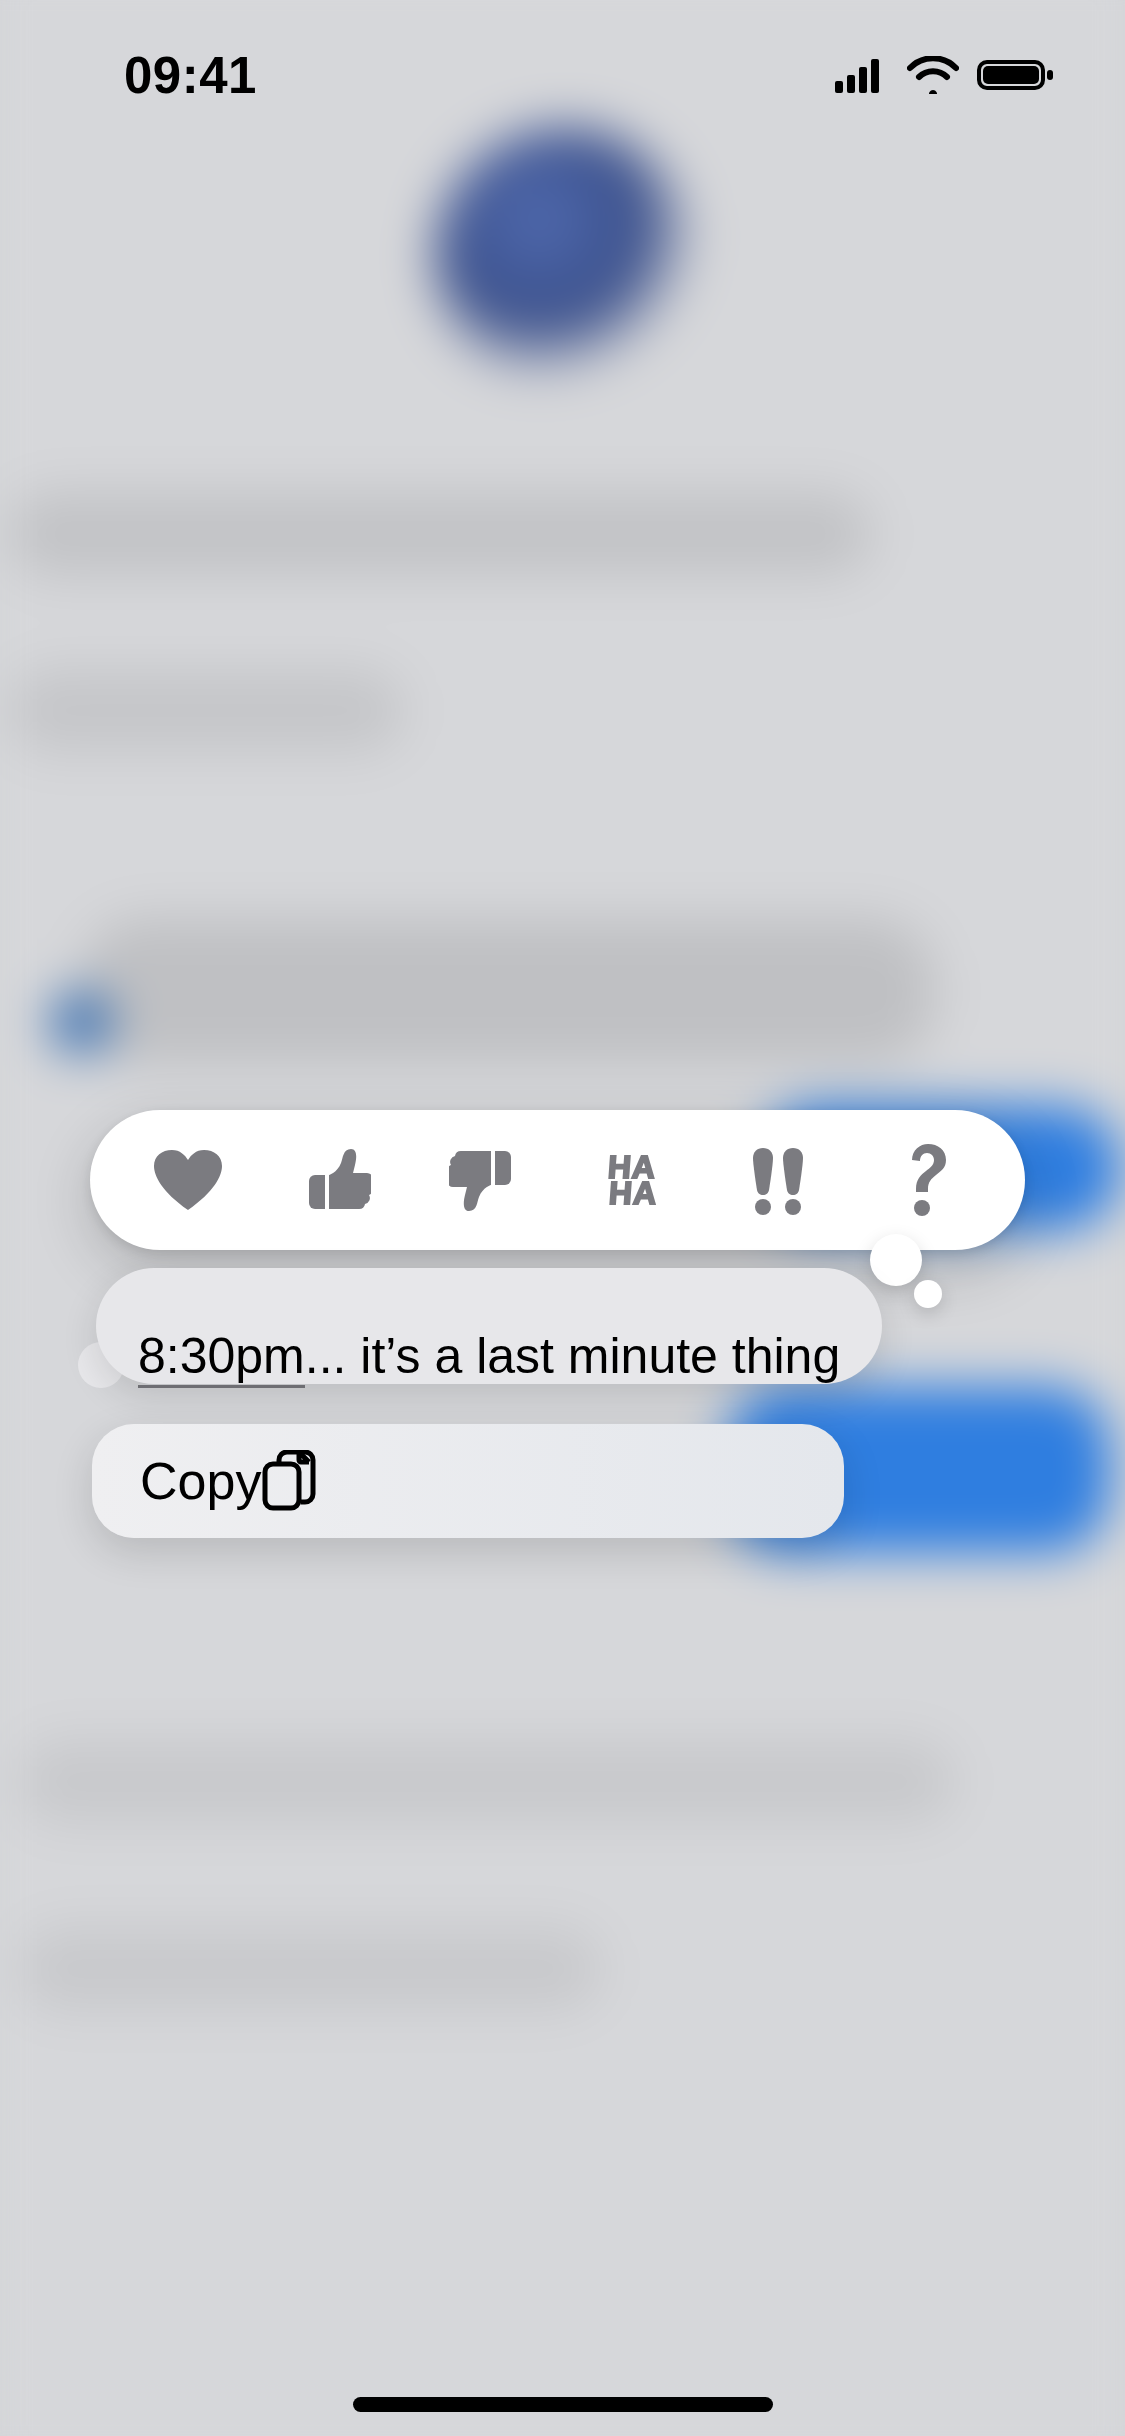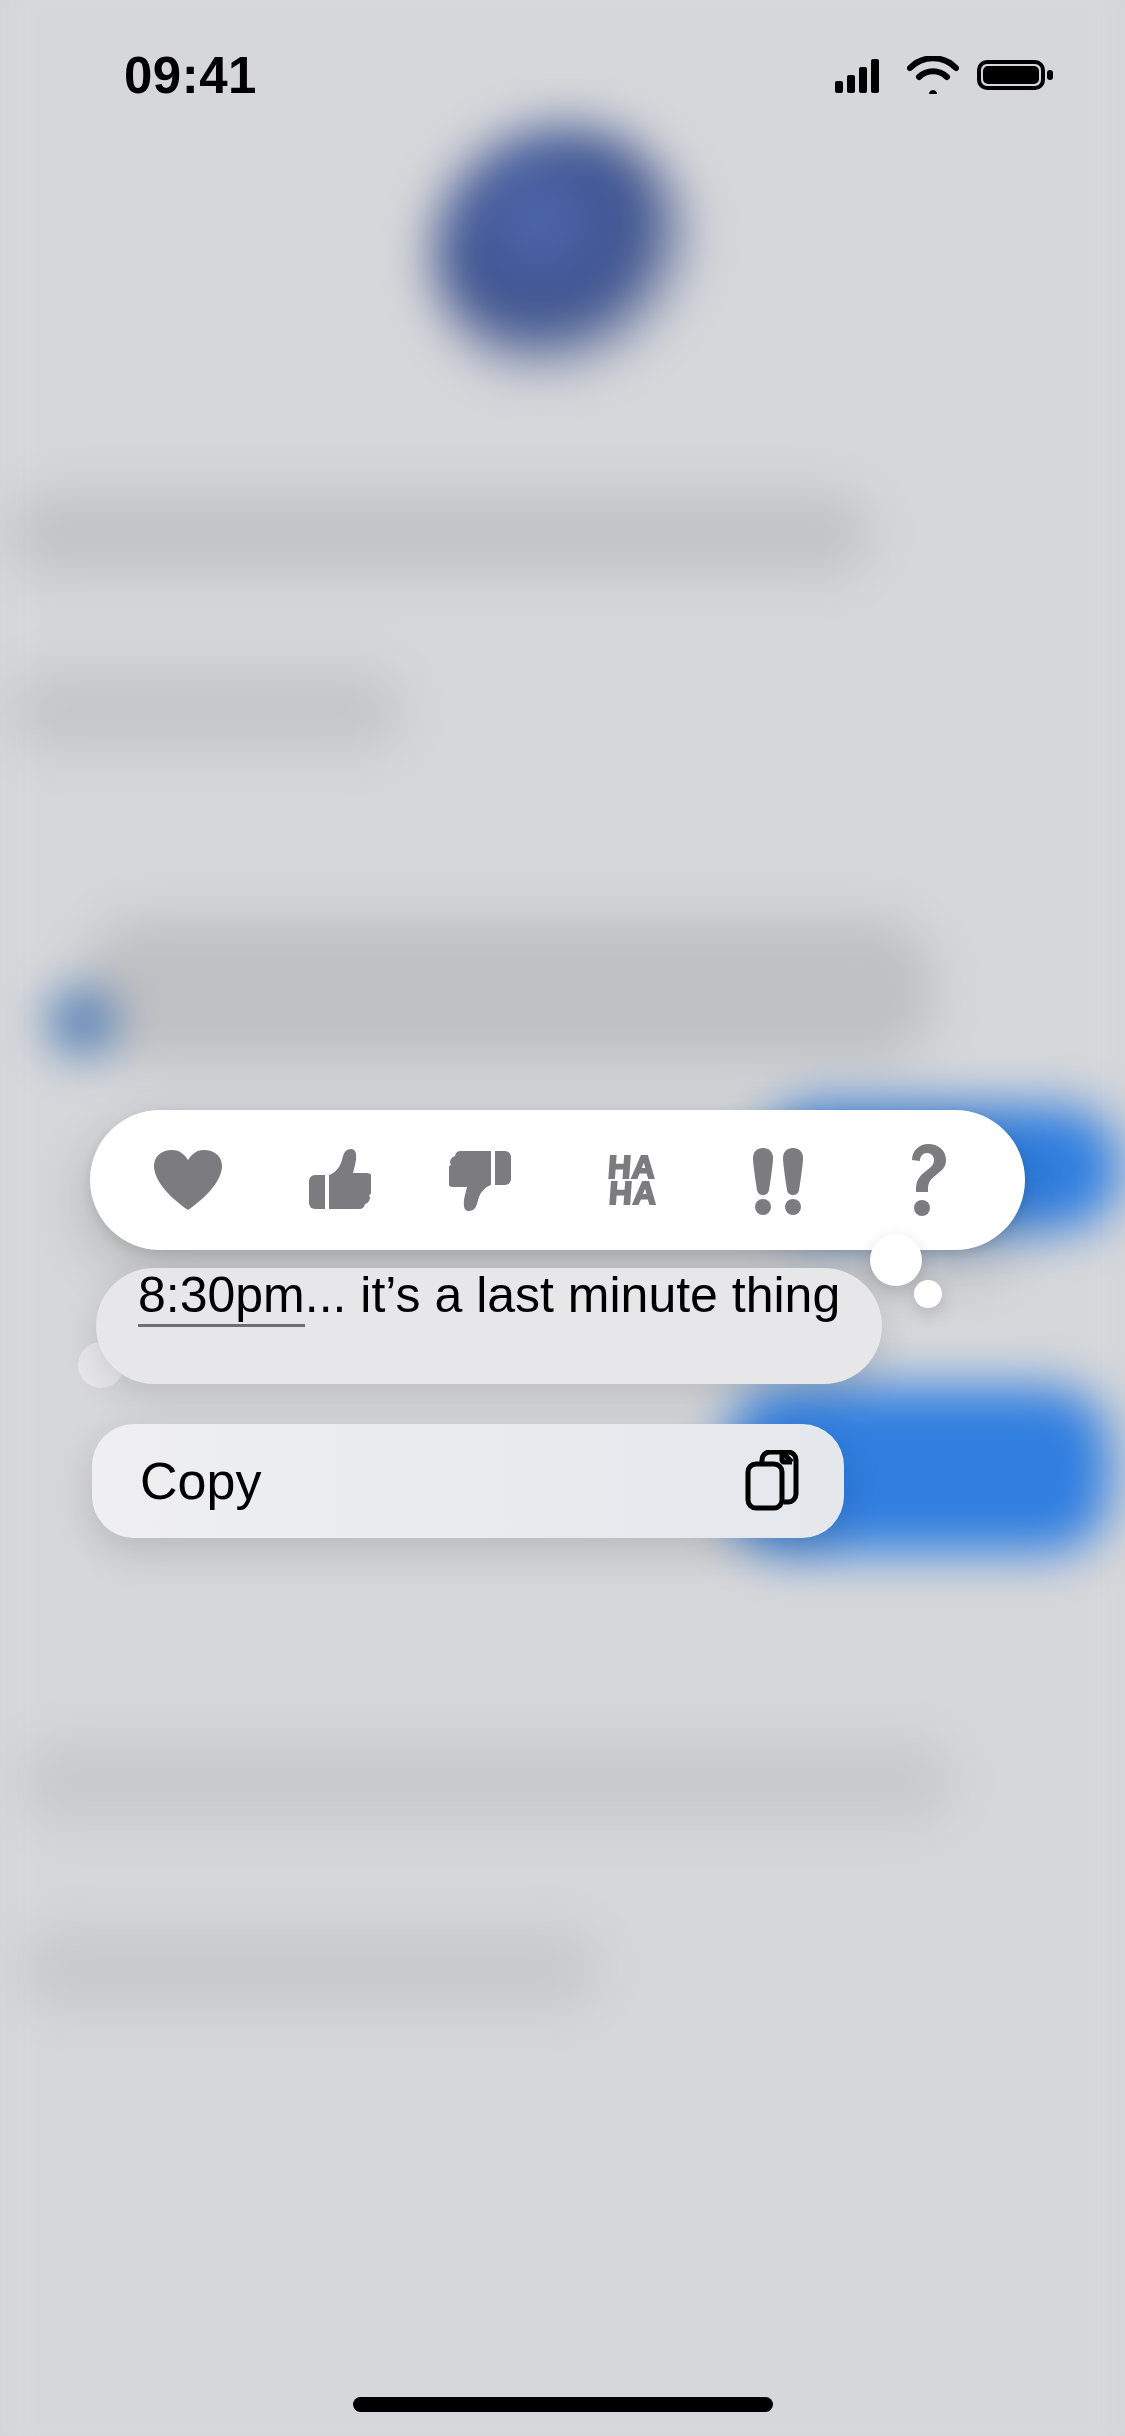--- a/index.html
+++ b/index.html
@@ -91,21 +91,21 @@
   .tapback-tail1 { left: 870px; top: 1234px; width: 52px; height: 52px; }
   .tapback-tail2 { left: 914px; top: 1280px; width: 28px; height: 28px; }
 
   
   .msg-bubble {
     position: absolute;
     left: 96px; top: 1268px;
     width: 786px; height: 116px;
     background: #e7e7ea;
     border-radius: 58px;
-    display: flex; align-items: flex-start;
+    display: flex; align-items: flex-end;
     padding: 0 42px;
     box-shadow: 0 12px 36px rgba(0,0,0,0.12);
     color: #000;
   }
   .msg-bubble .msg-text {
     font-size: 50px;
     line-height: 1.1;
     white-space: nowrap;
   }
   .msg-bubble .msg-time {
@@ -121,21 +121,21 @@
   }
 
   
   .action-row {
     position: absolute;
     left: 92px; top: 1424px;
     width: 752px; height: 114px;
     background: linear-gradient(90deg, #efeff1 0%, #e4e7ec 100%);
     border-radius: 42px;
     box-shadow: 0 14px 40px rgba(0,0,0,0.14);
-    display: flex; align-items: center; justify-content: space-between;
+    display: flex; align-items: center; 
     padding: 0 44px 0 48px;
     cursor: pointer;
   }
   .action-row .label {
     font-size: 52px; color: #000; font-weight: 400;
   }
   .action-row svg { display: block; }
 
   
   .home-indicator {

